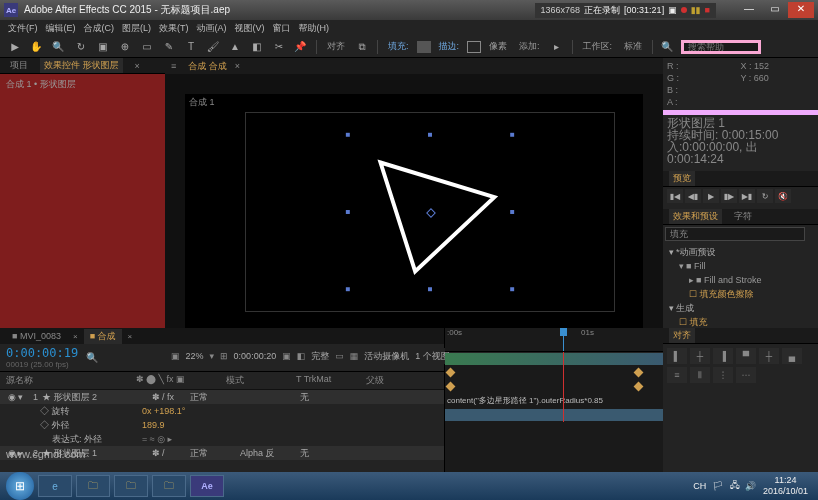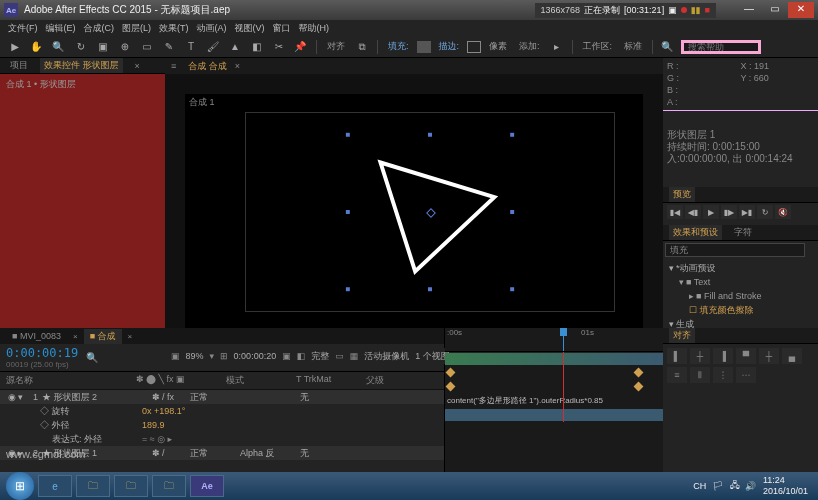--- a/index.html
+++ b/index.html
@@ -41,21 +41,21 @@
 .comp-tabs .menu-icon{color:#888;margin-right:4px}
 .comp-viewer{position:relative;height:234px;background:#000;margin:20px;}
 .comp-label{position:absolute;top:2px;left:4px;font-size:9px;color:#888}
 .comp-canvas{position:absolute;top:18px;left:60px;width:370px;height:200px;background:#000;border:1px solid #333}
 .comp-canvas svg{width:100%;height:100%}
 .comp-footer{height:16px;background:#232323;display:flex;align-items:center;gap:6px;padding:0 6px;font-size:9px;color:#888}
 .comp-footer .val{color:#aaa}
 
 .info-grid{display:grid;grid-template-columns:1fr 1fr;font-size:9px;color:#888;padding:2px 4px}
 .info-grid div{line-height:12px}
-.layer-info{padding:18px 4px;font-size:10px;color:#888;border-top:1px solid #f0abfc;line-height:12px}
+.layer-info{padding:2px 4px;font-size:12px;color:#888;border-top:5px solid #f0abfc;line-height:12px}
 .transport{display:flex;gap:2px;padding:2px 4px}
 .transport .btn{width:16px;height:14px;background:#2a2a2a;display:flex;align-items:center;justify-content:center;font-size:8px;color:#aaa}
 
 .effects-panel .search{background:#1a1a1a;border:1px solid #444;color:#888;padding:1px 4px;margin:2px;font-size:9px;width:140px;height:14px}
 .effects-panel .tree{padding:2px 6px;font-size:9px;color:#999;line-height:14px}
 .effects-panel .tree .item{white-space:nowrap}
 .effects-panel .tree .indent1{padding-left:10px}
 .effects-panel .tree .indent2{padding-left:20px}
 .effects-panel .tree .hl{color:#d0a050}
 .effects-panel .tree .cat{color:#aaa}
@@ -102,21 +102,21 @@
 .align-panel .body{padding:4px;display:flex;flex-wrap:wrap;gap:3px}
 .align-panel .btn{width:20px;height:16px;background:#2a2a2a;display:flex;align-items:center;justify-content:center;font-size:9px;color:#888}
 
 .watermark{position:absolute;bottom:40px;left:6px;font-size:11px;color:#bdbdbd;opacity:.85}
 
 .taskbar{position:absolute;bottom:0;left:0;right:0;height:28px;background:linear-gradient(#3b5a7a,#1a3a5a);display:flex;align-items:center;padding:0 6px;gap:4px}
 .taskbar .start{width:28px;height:28px;border-radius:50%;background:radial-gradient(circle,#6ab0e0,#1a5a9a);display:flex;align-items:center;justify-content:center;color:#fff;font-size:12px}
 .taskbar .tb{width:34px;height:22px;background:#2a4a6a;border:1px solid #4a6a8a;display:flex;align-items:center;justify-content:center}
 .taskbar .spacer{flex:1}
 .taskbar .tray{display:flex;align-items:center;gap:6px;font-size:9px;color:#eee}
-.taskbar .clock{text-align:left;line-height:11px;padding-right:4px}
+.taskbar .clock{text-align:center;line-height:11px;padding-right:4px}
 </style>
 </head>
 <body>
 
 <div class="titlebar">
   <span class="ae-icon">Ae</span>
   <span>Adobe After Effects CC 2015 - 无标题项目.aep</span>
   <span class="spacer"></span>
   <span class="rec">
     <span class="dims">1366x768</span>
@@ -210,42 +210,42 @@
           <rect x="266" y="176" width="4" height="4" fill="#5a7ad0"></rect>
           <polygon points="135,50 250,85 170,160" fill="none" stroke="#fff" stroke-width="4"></polygon>
           <g transform="translate(186,101) rotate(45)">
               <rect x="-3" y="-3" width="6" height="6" fill="none" stroke="#5a7ad0"></rect>
             </g>
         </svg>
       </div>
     </div>
     <div class="comp-footer">
       <span>▣</span>
-      <span class="val">89%</span>
+      <span class="val">22%</span>
       <span>▾</span>
       <span>⊞</span>
       <span class="val">0:00:00:20</span>
       <span>▣</span>
       <span>◧</span>
       <span class="val">完整</span>
       <span>▭</span>
       <span>▦</span>
       <span class="val">活动摄像机</span>
       <span class="val">1 个视图</span>
       <span>▣</span>
       <span>▣</span>
       <span>▣</span>
       <span class="val" style="color:#6fa8e0">+0.0</span>
     </div>
   </div>
 
   <div class="right">
     <div class="info-grid">
       <div>R :</div>
-      <div>X : 191</div>
+      <div>X : 152</div>
       <div>G :</div>
       <div>Y : 660</div>
       <div>B :</div>
         <div></div>
       <div>A :</div>
         <div></div>
     </div>
     <div class="layer-info">
       <div>形状图层 1</div>
       <div>持续时间:    0:00:15:00</div>
@@ -266,21 +266,21 @@
     </div>
 
     <div class="panel-tabs effects-panel" style="margin-top:4px">
       <span class="tab active">效果和预设</span>
       <span class="tab">字符</span>
     </div>
     <div class="effects-panel">
       <input class="search" value="填充" style="">
       <div class="tree">
         <div class="item cat">▾ *动画预设</div>
-        <div class="item indent1">▾ ■ Text</div>
+        <div class="item indent1">▾ ■ Fill</div>
         <div class="item indent2">▸ ■ Fill and Stroke</div>
         <div class="item indent2 hl">  ☐ 填充颜色擦除</div>
         <div class="item cat">▾ 生成</div>
         <div class="item indent1 hl">☐ 填充</div>
         <div class="item indent1">☐ 吸管填充</div>
       </div>
     </div>
   </div>
 </div>
 

